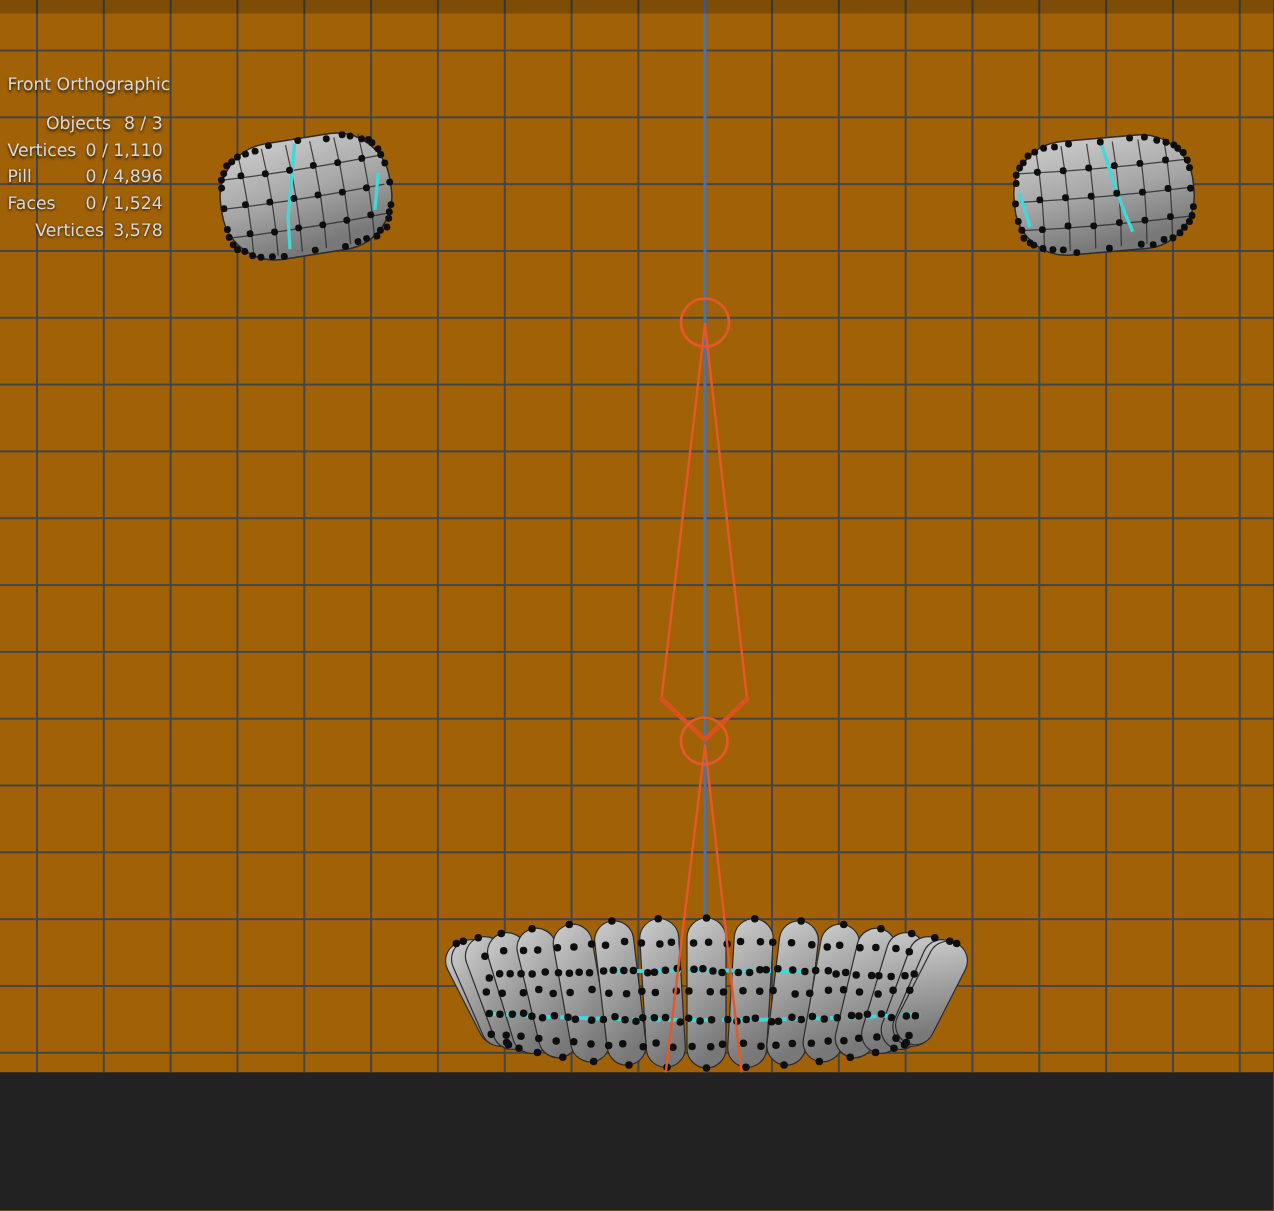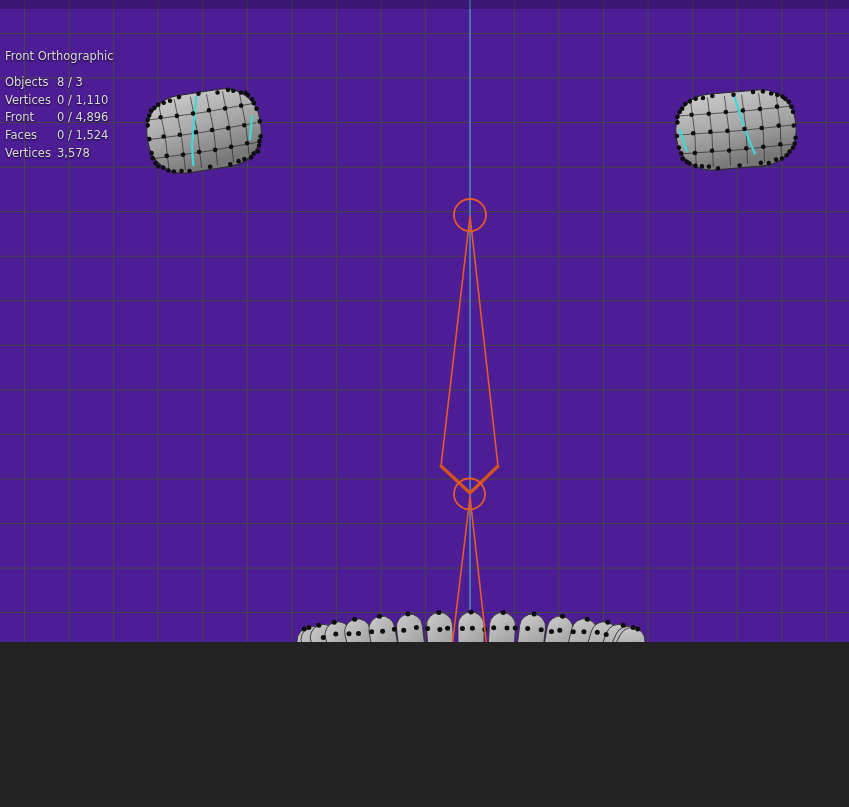--- a/index.html
+++ b/index.html
@@ -9,28 +9,28 @@
     font-family:"DejaVu Sans","Liberation Sans",sans-serif;
   }
   #grid-layer{position:absolute;inset:0;}
   #top-strip{position:absolute;left:0;top:0;right:0;height:9px;background:rgba(0,0,0,0.22);}
   #axis-line{position:absolute;top:0;bottom:0;width:2.5px;}
   #scene-canvas{position:absolute;left:0;top:0;}
   #hud{position:absolute;left:5px;top:11px;color:#d9d9d9;font-size:11.5px;
        text-shadow:0 1px 2px rgba(0,0,0,0.85);line-height:18px;white-space:pre;}
   #stats{position:absolute;left:5px;top:74px;color:#d9d9d9;font-size:11.5px;
        text-shadow:0 1px 2px rgba(0,0,0,0.85);line-height:17.7px;}
-  .stat-row{display:flex;}
+  .stat-row{display:flex;justify-content:flex-end;}
   .stat-label{width:52px;}
   .stat-value{}
 </style>
 </head>
 <body>
 
-<div id="viewport" style="width: 849px; height: 642px; background: #4c1d95;">
+<div id="viewport" style="width: 849px; height: 715px; background: #a16207;">
   <div id="grid-layer" style="background-image: linear-gradient(to right, rgb(69, 69, 69) 1px, transparent 1px), linear-gradient(rgb(69, 69, 69) 1px, transparent 1px); background-size: 44.55px 44.55px; background-position: 24px 33px;"></div>
   <div id="axis-line" style="left: 468.75px; background: rgb(74, 116, 176);"></div>
   <svg id="scene-canvas" width="849" height="807" viewBox="0 0 849 807">
       <defs>
         <linearGradient id="gp" x1="0" y1="0" x2="0.25" y2="1">
           <stop offset="0%" stop-color="#cdcdcd"></stop>
           <stop offset="55%" stop-color="#a6a6a6"></stop>
           <stop offset="100%" stop-color="#787878"></stop>
         </linearGradient>
         <linearGradient id="gb" x1="0" y1="0" x2="0.25" y2="1">
@@ -413,21 +413,21 @@
   <div id="stats">
     <div class="stat-row">
       <span class="stat-label">Objects</span>
       <span class="stat-value">8 / 3</span>
     </div>
     <div class="stat-row">
       <span class="stat-label">Vertices</span>
       <span class="stat-value">0 / 1,110</span>
     </div>
     <div class="stat-row">
-      <span class="stat-label">Front</span>
+      <span class="stat-label">Pill</span>
       <span class="stat-value">0 / 4,896</span>
     </div>
     <div class="stat-row">
       <span class="stat-label">Faces</span>
       <span class="stat-value">0 / 1,524</span>
     </div>
     <div class="stat-row">
       <span class="stat-label">Vertices</span>
       <span class="stat-value">3,578</span>
     </div>

